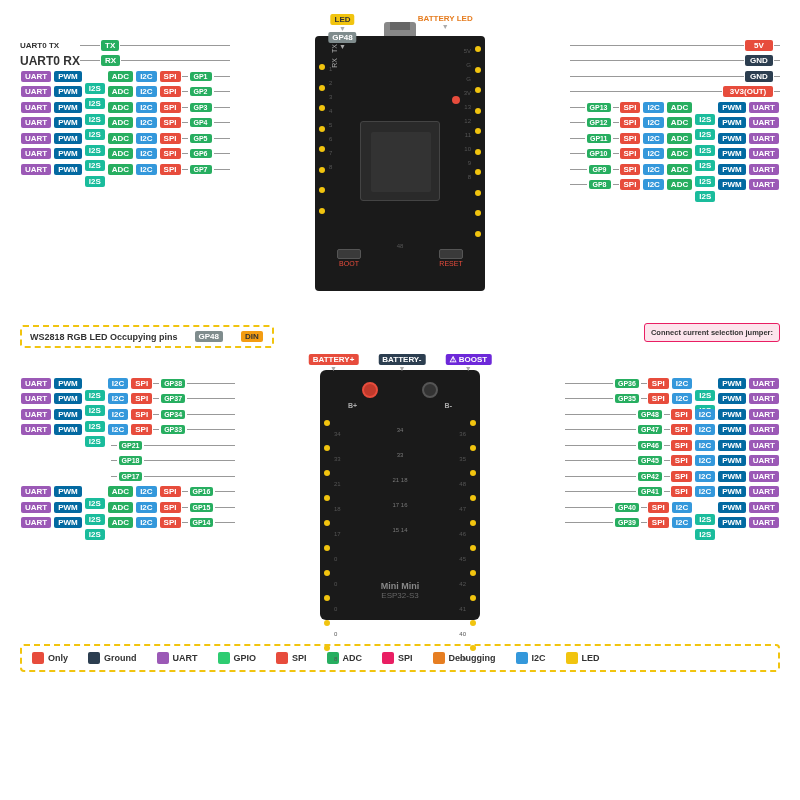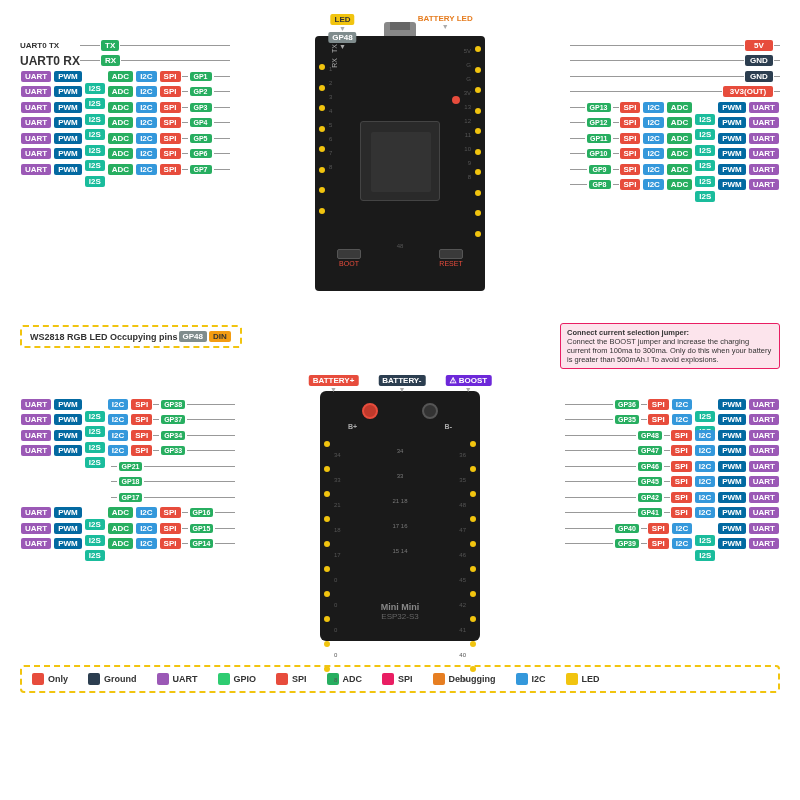--- a/index.html
+++ b/index.html
@@ -67,21 +67,21 @@
       display: inline-block;
     }
 
     
     .ws-note {
       border: 2px dashed #f1c40f;
       border-radius: 3px;
       padding: 4px 8px;
       display: inline-flex;
       align-items: center;
-      gap: 0;
+      gap: 16px;
       font-size: 9px;
       margin-top: 2px;
     }
     .ws-note-text {
       font-weight: bold;
       color: #333;
     }
 
     
     .charging-note {
@@ -483,21 +483,20 @@
     <div class="ws-note">
       <span class="ws-note-text">
         <strong>WS2818 RGB LED</strong> <span>Occupying pins</span>
       </span>
       <span class="badge" style="background:#7f8c8d;">GP48</span>
       <span class="badge" style="background:#f39c12;color:#333;">DIN</span>
     </div>
 
     <div class="charging-note">
       <strong>Connect current selection jumper:</strong><br>
-      <span>Connect the BOOST jumper and increase the charging current from 100ma to 300ma. Only do this when your battery is greater than 500mAh.! To avoid explosions.</span>
     </div>
   </div>
 
   <div class="diagram-bottom">
 
     <div style="position:absolute;top:2px;left:50%;transform:translateX(-50%);display:flex;gap:18px;z-index:10;">
       <div style="display:flex;flex-direction:column;align-items:center;">
         <span class="badge badge-power">BATTERY+</span>
         <span style="font-size:7px;color:#aaa;">▼</span>
       </div>

